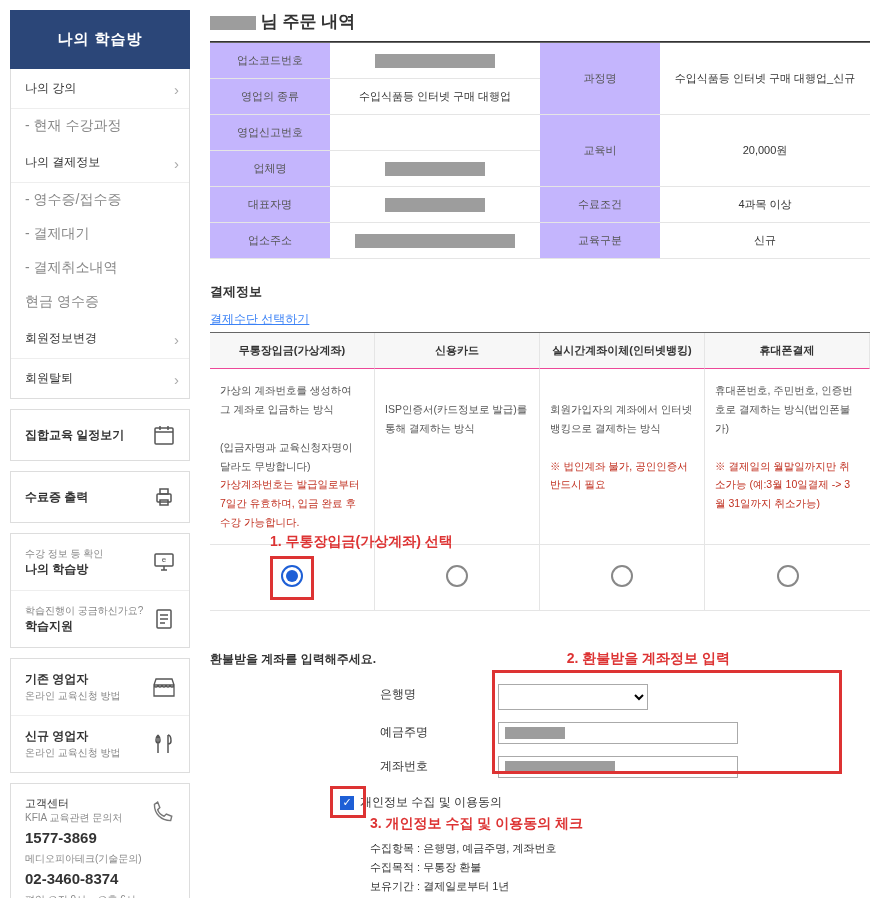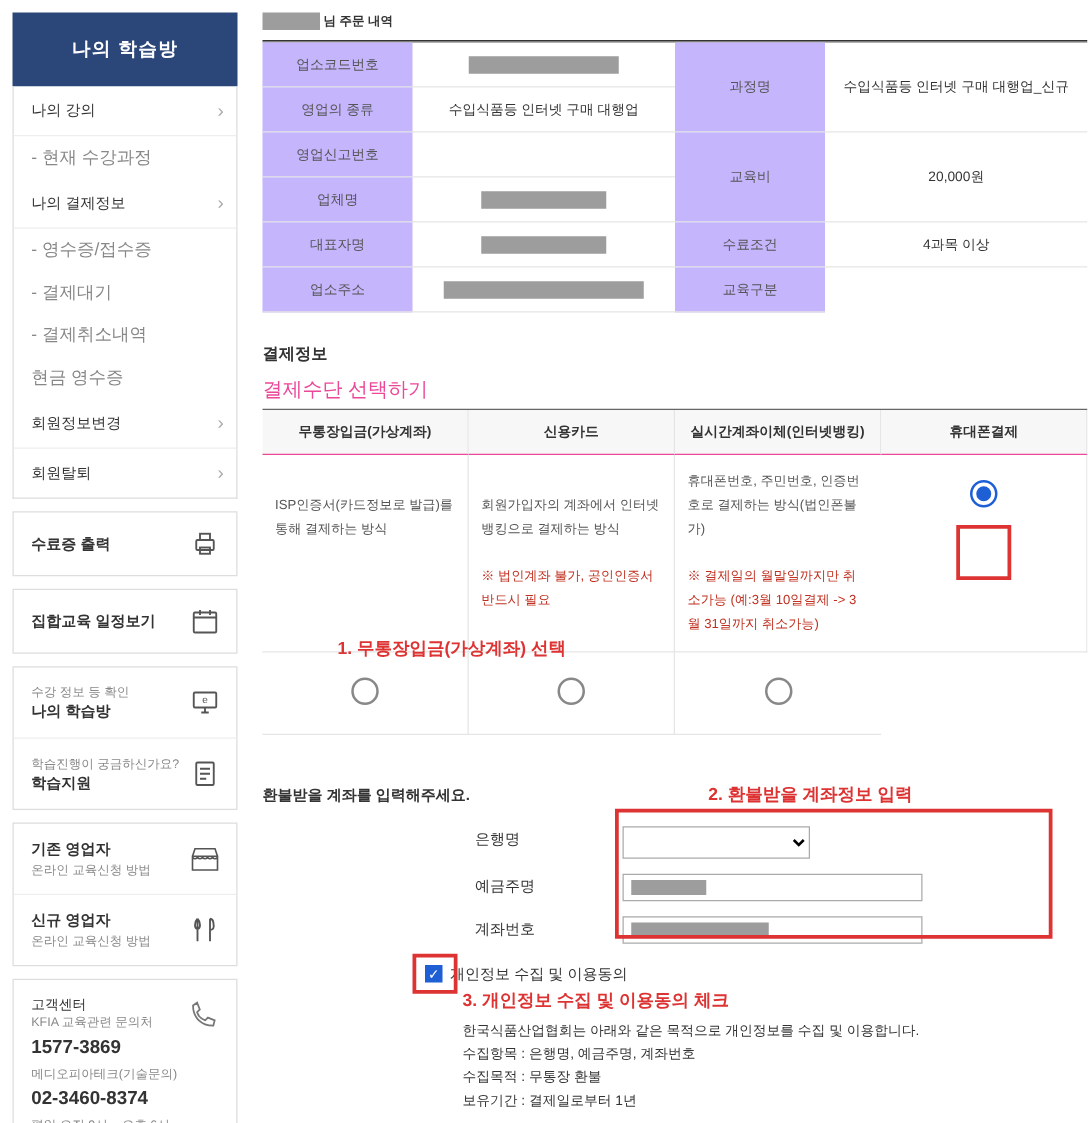--- a/index.html
+++ b/index.html
@@ -22,30 +22,30 @@
 .side-row .txt .t0 { font-size: 10px; color: #888; }
 .side-row .ico { width: 26px; height: 26px; display: flex; align-items: center; justify-content: center; color: #555; }
 
 .contact-block { border: 1px solid #ddd; margin-top: 10px; padding: 12px 14px 14px; display: flex; justify-content: space-between; }
 .contact-block .c1 { font-size: 11px; }
 .contact-block .c0 { font-size: 10px; color: #888; }
 .contact-block .cnum { font-size: 15px; font-weight: bold; margin: 4px 0 6px; }
 
 
 .main { flex: 1; min-width: 0; }
-.section-title { font-size: 10px; font-weight: bold; padding-bottom: 8px; border-bottom: 1px solid #333; margin-bottom: 0; }
+.section-title { font-size: 17px; font-weight: bold; padding-bottom: 8px; border-bottom: 1px solid #333; margin-bottom: 0; }
 .redact { background: #9d9d9d; display: inline-block; border-radius: 0; }
 
 .info-table { display: grid; grid-template-columns: 120px 1fr 120px 1fr; border-top: 1px solid #666; }
 .info-table > div { border-bottom: 1px solid #e5e5e5; padding: 10px 8px; font-size: 11px; text-align: center; display: flex; align-items: center; justify-content: center; }
 .info-table .lbl { background: #c4b5fd; color: #555; }
 .info-table .span2 { grid-row: span 2; }
 
 .sub-h { font-size: 13px; font-weight: bold; margin-top: 24px; }
-.sub-h2 { font-size: 16px; color: #ec4899; margin-top: 10px; }
+.sub-h2 { font-size: 12px; color: #3b82f6; margin-top: 10px; text-decoration: underline; }
 
 .pay-table { display: grid; grid-template-columns: repeat(4, 1fr); border-top: 1px solid #666; margin-top: 4px; }
 .pay-th { background: #f7f7f7; text-align: center; padding: 10px 4px; font-size: 11px; font-weight: bold; border-bottom: 1px solid #ec4899; border-right: 1px solid #e5e5e5; }
 .pay-td { padding: 12px 10px; font-size: 10.5px; color: #555; border-bottom: 1px solid #e5e5e5; border-right: 1px solid #e5e5e5; line-height: 1.8; }
 .pay-th:last-child, .pay-td.lastcol { border-right: none; }
 .pay-td .warn { color: #c03020; }
 .pay-radio { text-align: center; padding: 20px 0; border-bottom: 1px solid #e5e5e5; border-right: 1px solid #e5e5e5; }
 .pay-radio.lastcol { border-right: none; }
 .radio-outer { width: 22px; height: 22px; border-radius: 50%; border: 2px solid #888; display: inline-flex; align-items: center; justify-content: center; cursor: pointer; }
 .radio-outer.selected { border-color: #1e5fd6; }
@@ -81,37 +81,37 @@
       <div class="side-sub">- 영수증/접수증</div>
       <div class="side-sub">- 결제대기</div>
       <div class="side-sub">- 결제취소내역</div>
       <div class="side-sub">현금 영수증</div>
       <div class="side-item"><span>회원정보변경</span><span class="chev">›</span></div>
       <div class="side-item"><span>회원탈퇴</span><span class="chev">›</span></div>
     </div>
 
     <div class="side-block">
       <div class="side-row">
+        <span class="txt"><span class="t1">집합교육 일정보기</span></span>
+        <span class="ico">
+            <svg width="24" height="24" viewBox="0 0 24 24" fill="none" stroke="currentColor" stroke-width="1.5">
+              <rect x="3" y="5" width="18" height="16" rx="1"></rect>
+              <path d="M3 9h18M8 3v4M16 3v4"></path>
+            </svg>
+          </span>
+      </div>
+    </div>
+    <div class="side-block">
+      <div class="side-row">
         <span class="txt"><span class="t1">수료증 출력</span></span>
         <span class="ico">
             <svg width="24" height="24" viewBox="0 0 24 24" fill="none" stroke="currentColor" stroke-width="1.5">
               <rect x="5" y="9" width="14" height="8" rx="1"></rect>
               <rect x="8" y="4" width="8" height="5"></rect>
               <rect x="8" y="15" width="8" height="5"></rect>
-            </svg>
-          </span>
-      </div>
-    </div>
-    <div class="side-block">
-      <div class="side-row">
-        <span class="txt"><span class="t1">집합교육 일정보기</span></span>
-        <span class="ico">
-            <svg width="24" height="24" viewBox="0 0 24 24" fill="none" stroke="currentColor" stroke-width="1.5">
-              <rect x="3" y="5" width="18" height="16" rx="1"></rect>
-              <path d="M3 9h18M8 3v4M16 3v4"></path>
             </svg>
           </span>
       </div>
     </div>
     <div class="side-block">
       <div class="side-row">
         <span class="txt"><span class="t0">수강 정보 등 확인</span><br><span class="t1">나의 학습방</span></span>
         <span class="ico">
             <svg width="24" height="24" viewBox="0 0 24 24" fill="none" stroke="currentColor" stroke-width="1.5">
               <rect x="3" y="4" width="18" height="12" rx="1"></rect>
@@ -196,31 +196,37 @@
           <span class="redact" style="width:100px;height:14px;"></span>
         </div>
       <div class="lbl">수료조건</div>
       <div>4과목 이상</div>
 
       <div class="lbl">업소주소</div>
       <div>
           <span class="redact" style="width:160px;height:14px;"></span>
         </div>
       <div class="lbl">교육구분</div>
+      <div>신규</div>
     </div>
 
     <div class="sub-h">결제정보</div>
     <div class="sub-h2">결제수단 선택하기</div>
 
     <div class="pay-table">
       <div class="pay-th">무통장입금(가상계좌)</div>
       <div class="pay-th">신용카드</div>
       <div class="pay-th">실시간계좌이체(인터넷뱅킹)</div>
       <div class="pay-th lastcol">휴대폰결제</div>
 
+      <div class="pay-td">
+        <span>가상의 계좌번호를 생성하여 그 계좌로 입금하는 방식</span><br><br>
+        <span>(입금자명과 교육신청자명이 달라도 무방합니다)</span><br>
+        <span class="warn">가상계좌번호는 발급일로부터 7일간 유효하며, 입금 완료 후 수강 가능합니다.</span>
+      </div>
       <div class="pay-td"><br><span>ISP인증서(카드정보로 발급)를 통해 결제하는 방식</span></div>
       <div class="pay-td">
         <br><span>회원가입자의 계좌에서 인터넷뱅킹으로 결제하는 방식</span><br><br>
         <span class="warn">※ 법인계좌 불가, 공인인증서 반드시 필요</span>
       </div>
       <div class="pay-td lastcol">
         <span>휴대폰번호, 주민번호, 인증번호로 결제하는 방식(법인폰불가)</span><br><br>
         <span class="warn">※ 결제일의 월말일까지만 취소가능 (예:3월 10일결제 -&gt; 3월 31일까지 취소가능)</span>
       </div>
 
@@ -257,20 +263,19 @@
     </div>
 
     <div class="consent-row">
       <span class="anno-box2" style="left:-10px;top:-8px;width:36px;height:32px;"></span>
       <span class="checkbox">✓</span>
       <span>개인정보 수집 및 이용동의</span>
     </div>
     <div class="anno" style="margin-left:160px;margin-top:4px;">3. 개인정보 수집 및 이용동의 체크</div>
 
     <div class="consent-desc">
-      <div>한국식품산업협회는 아래와 같은 목적으로 개인정보를 수집 및 이용합니다.</div>
       <div>수집항목 : 은행명, 예금주명, 계좌번호</div>
       <div>수집목적 : 무통장 환불</div>
       <div>보유기간 : 결제일로부터 1년</div>
     </div>
 
   </div>
 </div>
 
 </body></html>

